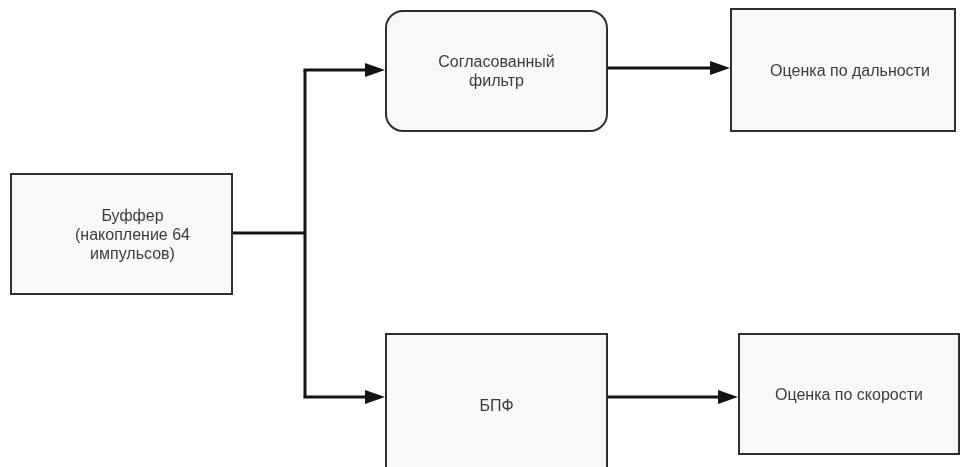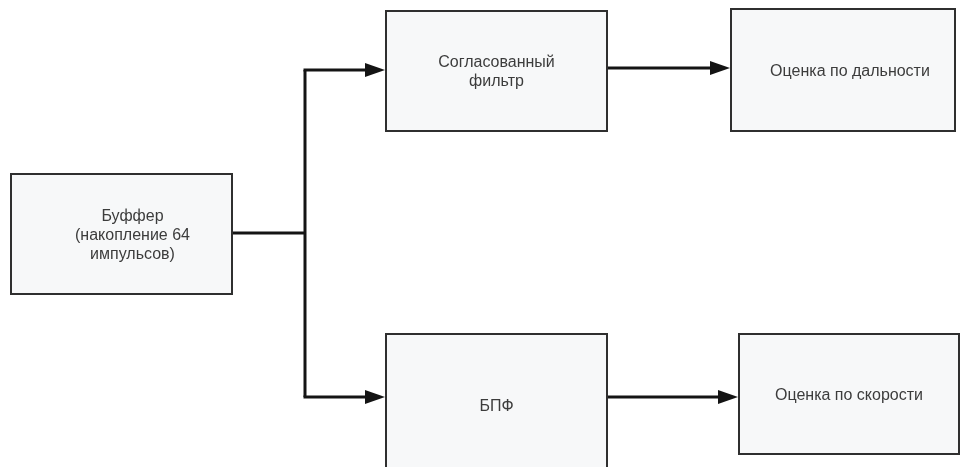--- a/index.html
+++ b/index.html
@@ -27,21 +27,21 @@
   }
   .node .label {
     font-size: 16px;
     line-height: 19px;
     color: #3c3c3c;
     white-space: pre-line;
     padding: 0 6px;
   }
   
   .node-buffer            { left: 10px;  top: 173px; width: 223px; height: 122px; padding-left: 22px; }
-  .node-matched-filter    { left: 385px; top: 10px;  width: 223px; height: 122px; }
+  .node-matched-filter    { left: 385px; top: 10px;  width: 223px; height: 122px; border-radius: 18px; }
   .node-range-estimate    { left: 730px; top: 8px;   width: 226px; height: 124px; padding-left: 14px; }
   .node-fft               { left: 385px; top: 333px; width: 223px; height: 144px; }
   .node-velocity-estimate { left: 738px; top: 333px; width: 222px; height: 122px; }
   svg.wires {
     position: absolute;
     left: 0; top: 0;
     width: 974px;
     height: 467px;
     pointer-events: none;
   }

